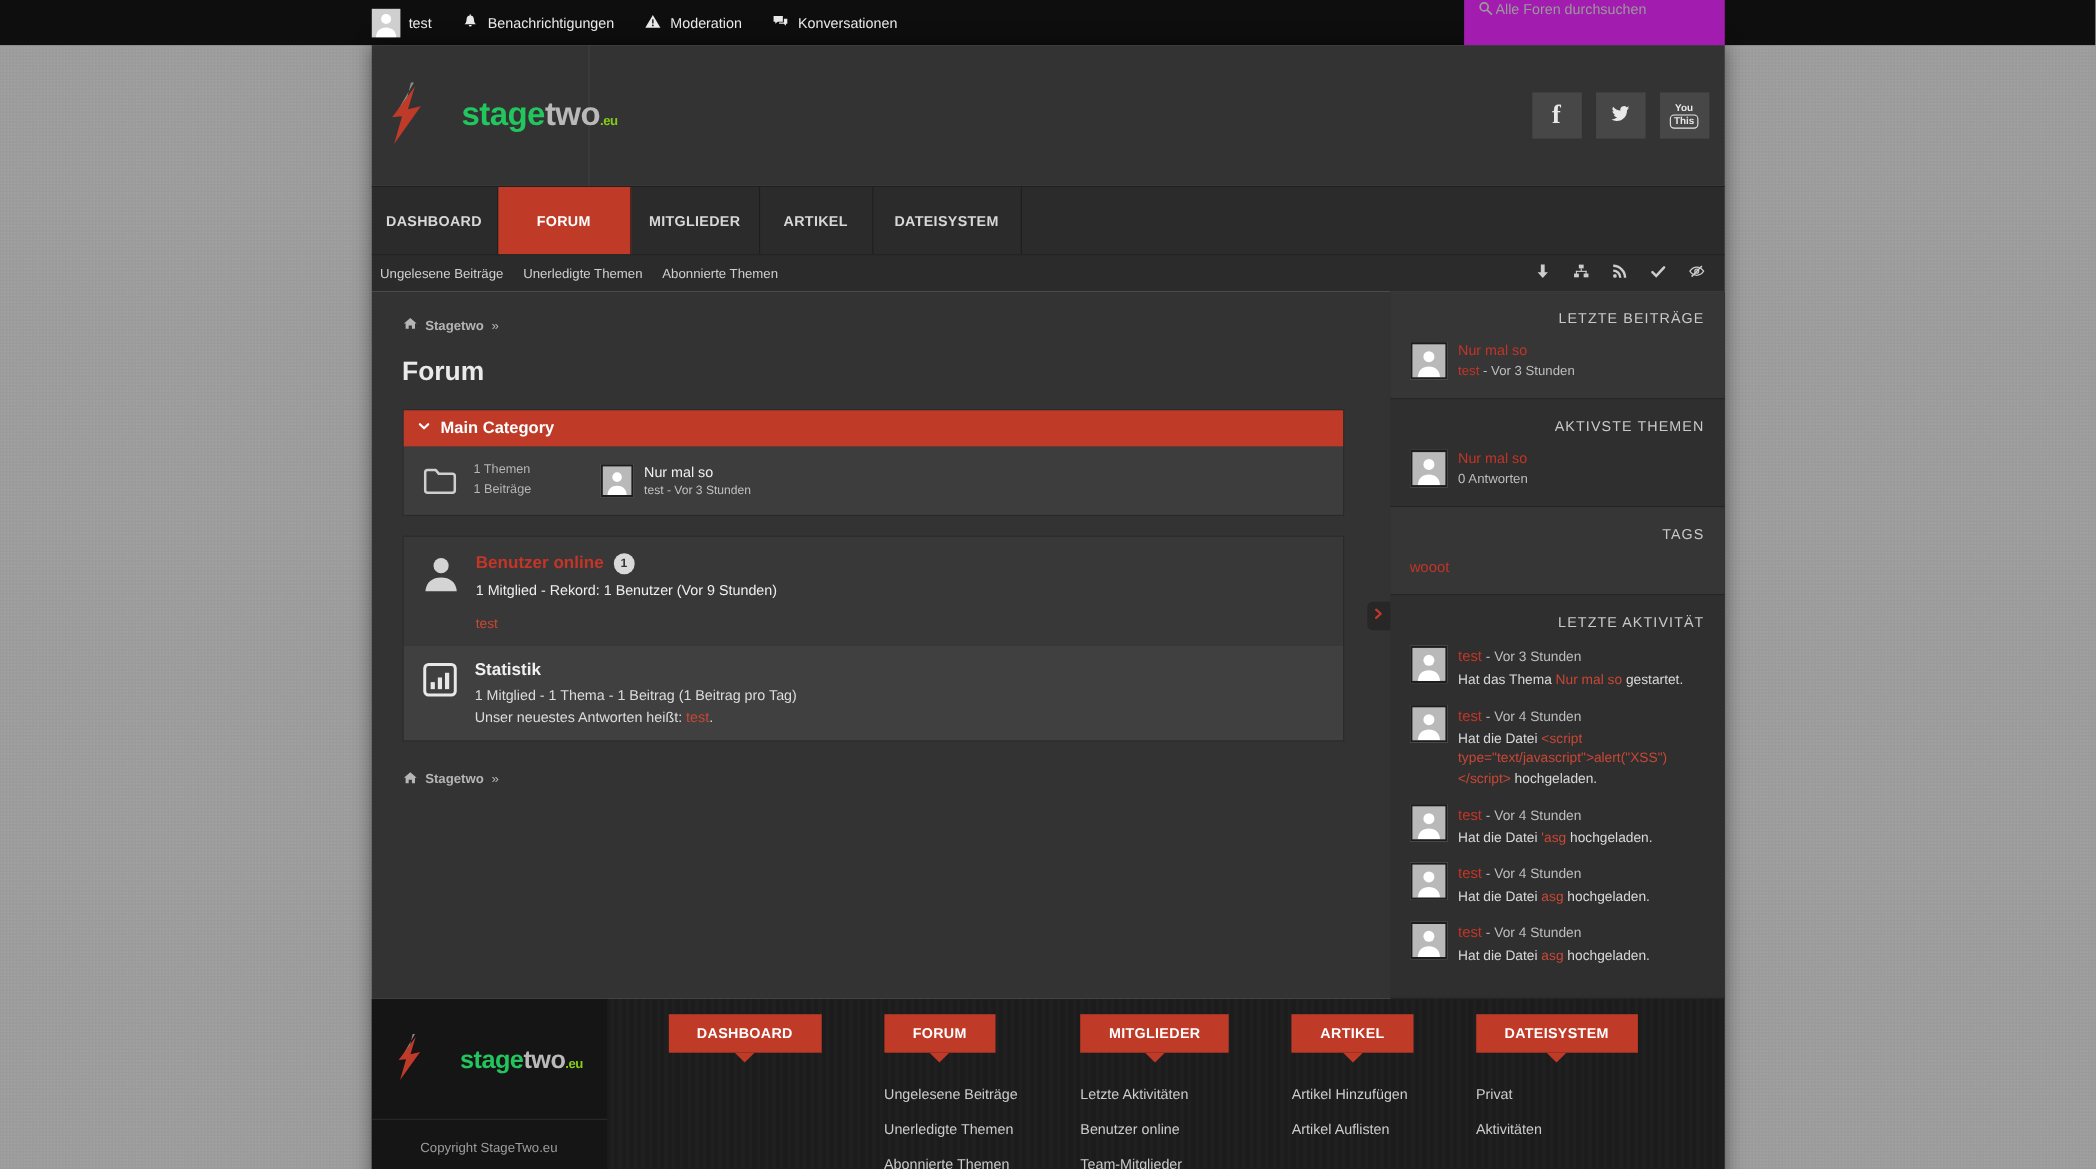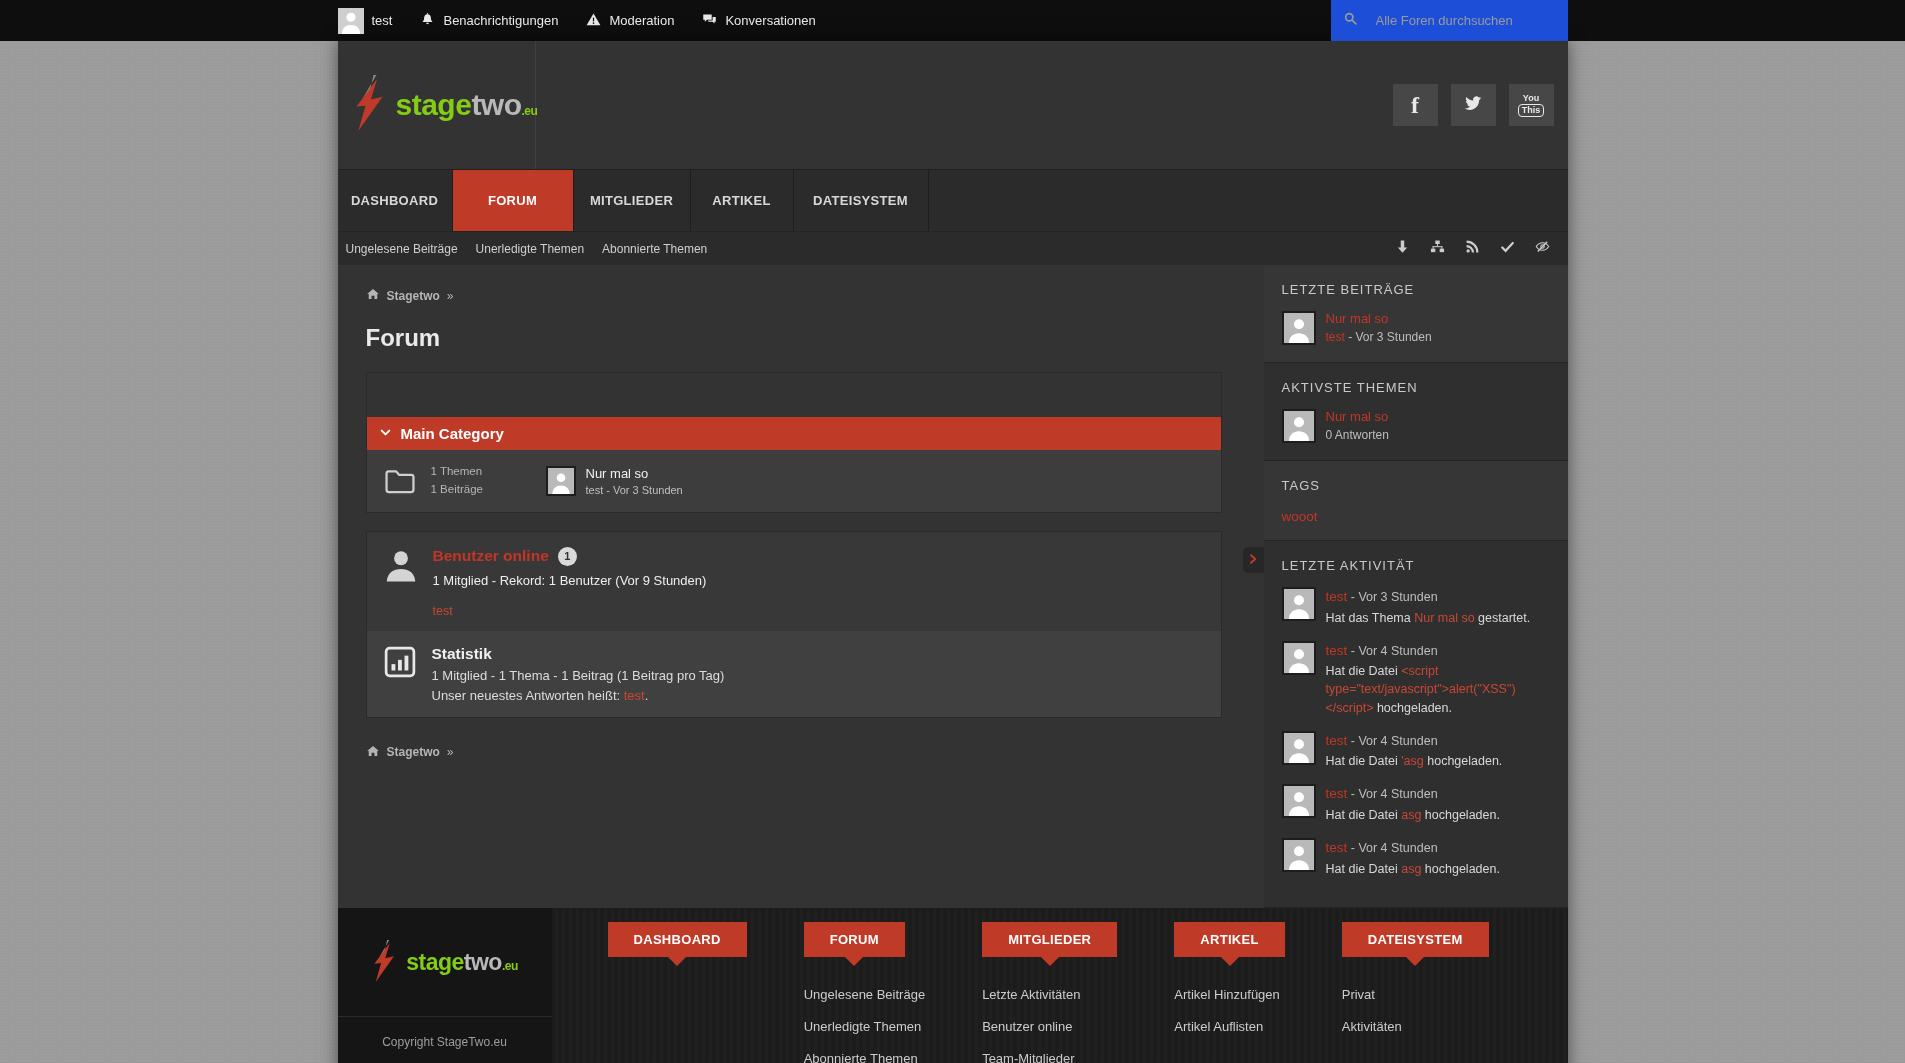--- a/index.html
+++ b/index.html
@@ -20,33 +20,33 @@
   .wrap{width:1230px;margin:0 auto;position:relative;}
 
   
   .topbar{height:41px;background:var(--topbar-bg);}
   .topbar .wrap{display:flex;align-items:stretch;height:100%;}
   .tb-menu{display:flex;align-items:center;gap:28px;}
   .tb-item{display:flex;align-items:center;gap:8px;color:#e8e8e8;font-size:13px;cursor:pointer;}
   .tb-item svg{width:15px;height:15px;}
   .tb-avatar{width:26px;height:26px;background:#cfcfcf;position:relative;overflow:hidden;}
   .tb-avatar svg{width:100%;height:100%;}
-  .tb-search{margin-left:auto;width:237px;background:#1d4ed8;display:flex;align-items:center;padding:0 12px;gap:16px;}
+  .tb-search{margin-left:auto;width:237px;background:#a21caf;display:flex;align-items:flex-start;padding:0 12px;gap:0;}
   .tb-search input{flex:1;background:transparent;border:none;outline:none;color:#c5c5c5;font-size:13px;font-family:inherit;}
   .tb-search input::placeholder{color:#9a9a9a;}
 
   
   .page-col{width:1230px;margin:0 auto;box-shadow:0 0 16px rgba(0,0,0,.5);}
 
   
   .header{height:128px;background:#333;display:flex;align-items:stretch;}
   .logo-panel{width:198px;border-right:1px solid #404040;display:flex;align-items:center;padding-left:14px;}
   .logo{display:flex;align-items:center;gap:8px;cursor:pointer;}
   .logo-text{font-weight:bold;font-size:30px;letter-spacing:-.5px;line-height:1;}
-  .logo-stage{color:#84cc16;}
+  .logo-stage{color:#22c55e;margin-left:24px;}
   .logo-two{color:#b9b9b9;}
   .logo-tld{color:#84cc16;font-size:12px;font-weight:bold;}
   .social{margin-left:auto;display:flex;align-items:center;gap:13px;padding-right:14px;}
   .social-btn{width:45px;height:42px;background:#474747;display:flex;align-items:center;justify-content:center;color:#e8e8e8;cursor:pointer;}
   .social-btn svg{width:20px;height:20px;}
   .fb-glyph{font-family:"Liberation Serif",serif;font-weight:bold;font-size:24px;}
   .yt{display:flex;flex-direction:column;align-items:center;line-height:1;font-weight:bold;font-size:9px;color:#e8e8e8;}
   .yt .tube{border:1.5px solid #e8e8e8;border-radius:4px;padding:1px 3px;margin-top:1px;}
 
   
@@ -60,21 +60,21 @@
 
   
   .mainband{min-height:537px;background:#333;display:flex;position:relative;}
   .content{flex:1;padding:22px 42px 30px 28px;}
   .breadcrumb{display:flex;align-items:center;gap:7px;color:#b5b5b5;font-size:12px;}
   .breadcrumb svg{width:14px;height:14px;}
   .bc-link{cursor:pointer;font-weight:bold;}
   .page-title{color:#eaeaea;font-size:24px;font-weight:bold;margin:20px 0 20px;}
 
   .category-box{border:1px solid #2a2a2a;}
-  .category-header{background:var(--accent);height:33px;display:flex;align-items:center;gap:9px;padding:0 12px;color:#fff;font-size:15px;font-weight:bold;cursor:pointer;margin-top:44px;}
+  .category-header{background:var(--accent);height:33px;display:flex;align-items:center;gap:9px;padding:0 12px;color:#fff;font-size:15px;font-weight:bold;cursor:pointer;}
   .category-header svg{width:13px;height:13px;}
   .forum-row{background:#3d3d3d;display:flex;align-items:center;padding:13px 16px;}
   .folder-ico{width:34px;height:34px;margin-right:14px;flex:none;}
   .forum-main{flex:1;min-width:0;}
   .forum-name{color:#d8d8d8;font-size:17px;cursor:pointer;}
   .forum-desc{color:#b5b5b5;font-size:13px;margin-top:4px;}
   .forum-stats{width:115px;font-size:11.5px;color:#b5b5b5;line-height:1.55;flex:none;}
   .forum-last{width:285px;display:flex;align-items:center;gap:10px;flex:none;}
   .sq-avatar{background:#b9b9b9;border:2px solid #1d1d1d;overflow:hidden;flex:none;}
   .sq-avatar svg{width:100%;height:100%;display:block;}
@@ -98,21 +98,21 @@
   .red-link{color:var(--link);cursor:pointer;}
   .bc-bottom{margin-top:26px;}
 
   .sidebar-toggle{position:absolute;right:304px;top:282px;width:21px;height:26px;background:#272727;border-radius:5px 0 0 5px;display:flex;align-items:center;justify-content:center;cursor:pointer;}
   .sidebar-toggle svg{width:12px;height:12px;}
 
   
   .sidebar{width:304px;background:#2f2f2f;flex:none;}
   .side-sec{padding:17px 18px 15px;border-bottom:1px solid #252525;}
   .side-sec.alt{background:#363636;}
-  .side-head{color:#c9c9c9;font-size:13px;letter-spacing:1px;margin-bottom:14px;}
+  .side-head{color:#c9c9c9;font-size:13px;letter-spacing:1px;margin-bottom:14px;text-align:right;}
   .side-item{display:flex;gap:10px;margin-bottom:12px;}
   .side-item:last-child{margin-bottom:2px;}
   .si-title{color:#c33527;font-size:13px;cursor:pointer;}
   .si-sub{color:#bdbdbd;font-size:12px;margin-top:4px;}
   .act-item{display:flex;gap:10px;margin-bottom:14px;}
   .act-body{font-size:12.5px;line-height:1.45;min-width:0;}
   .act-user{color:#c33527;font-size:13.5px;cursor:pointer;}
   .act-time{color:#bdbdbd;}
   .act-text{color:#d8d8d8;margin-top:2px;word-wrap:break-word;}
   .tag-link{color:#c33527;font-size:13.5px;cursor:pointer;}

